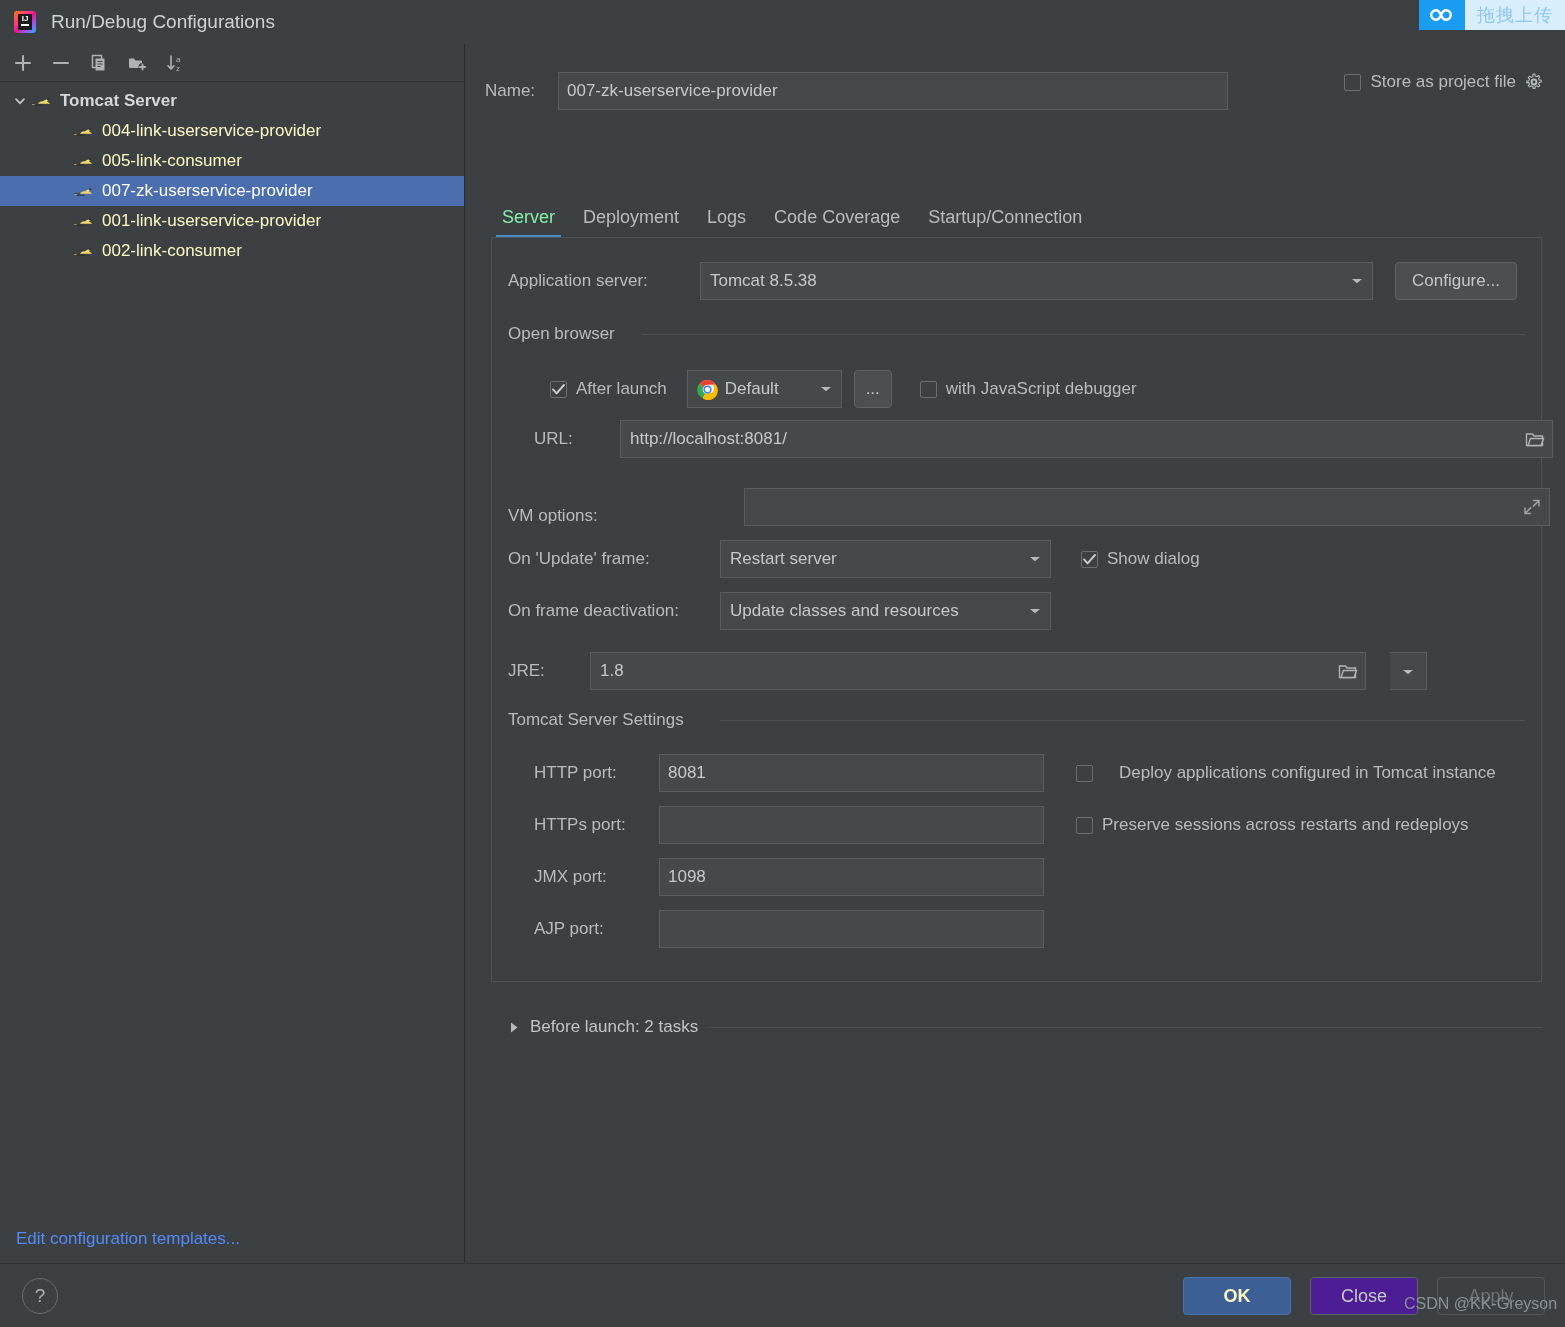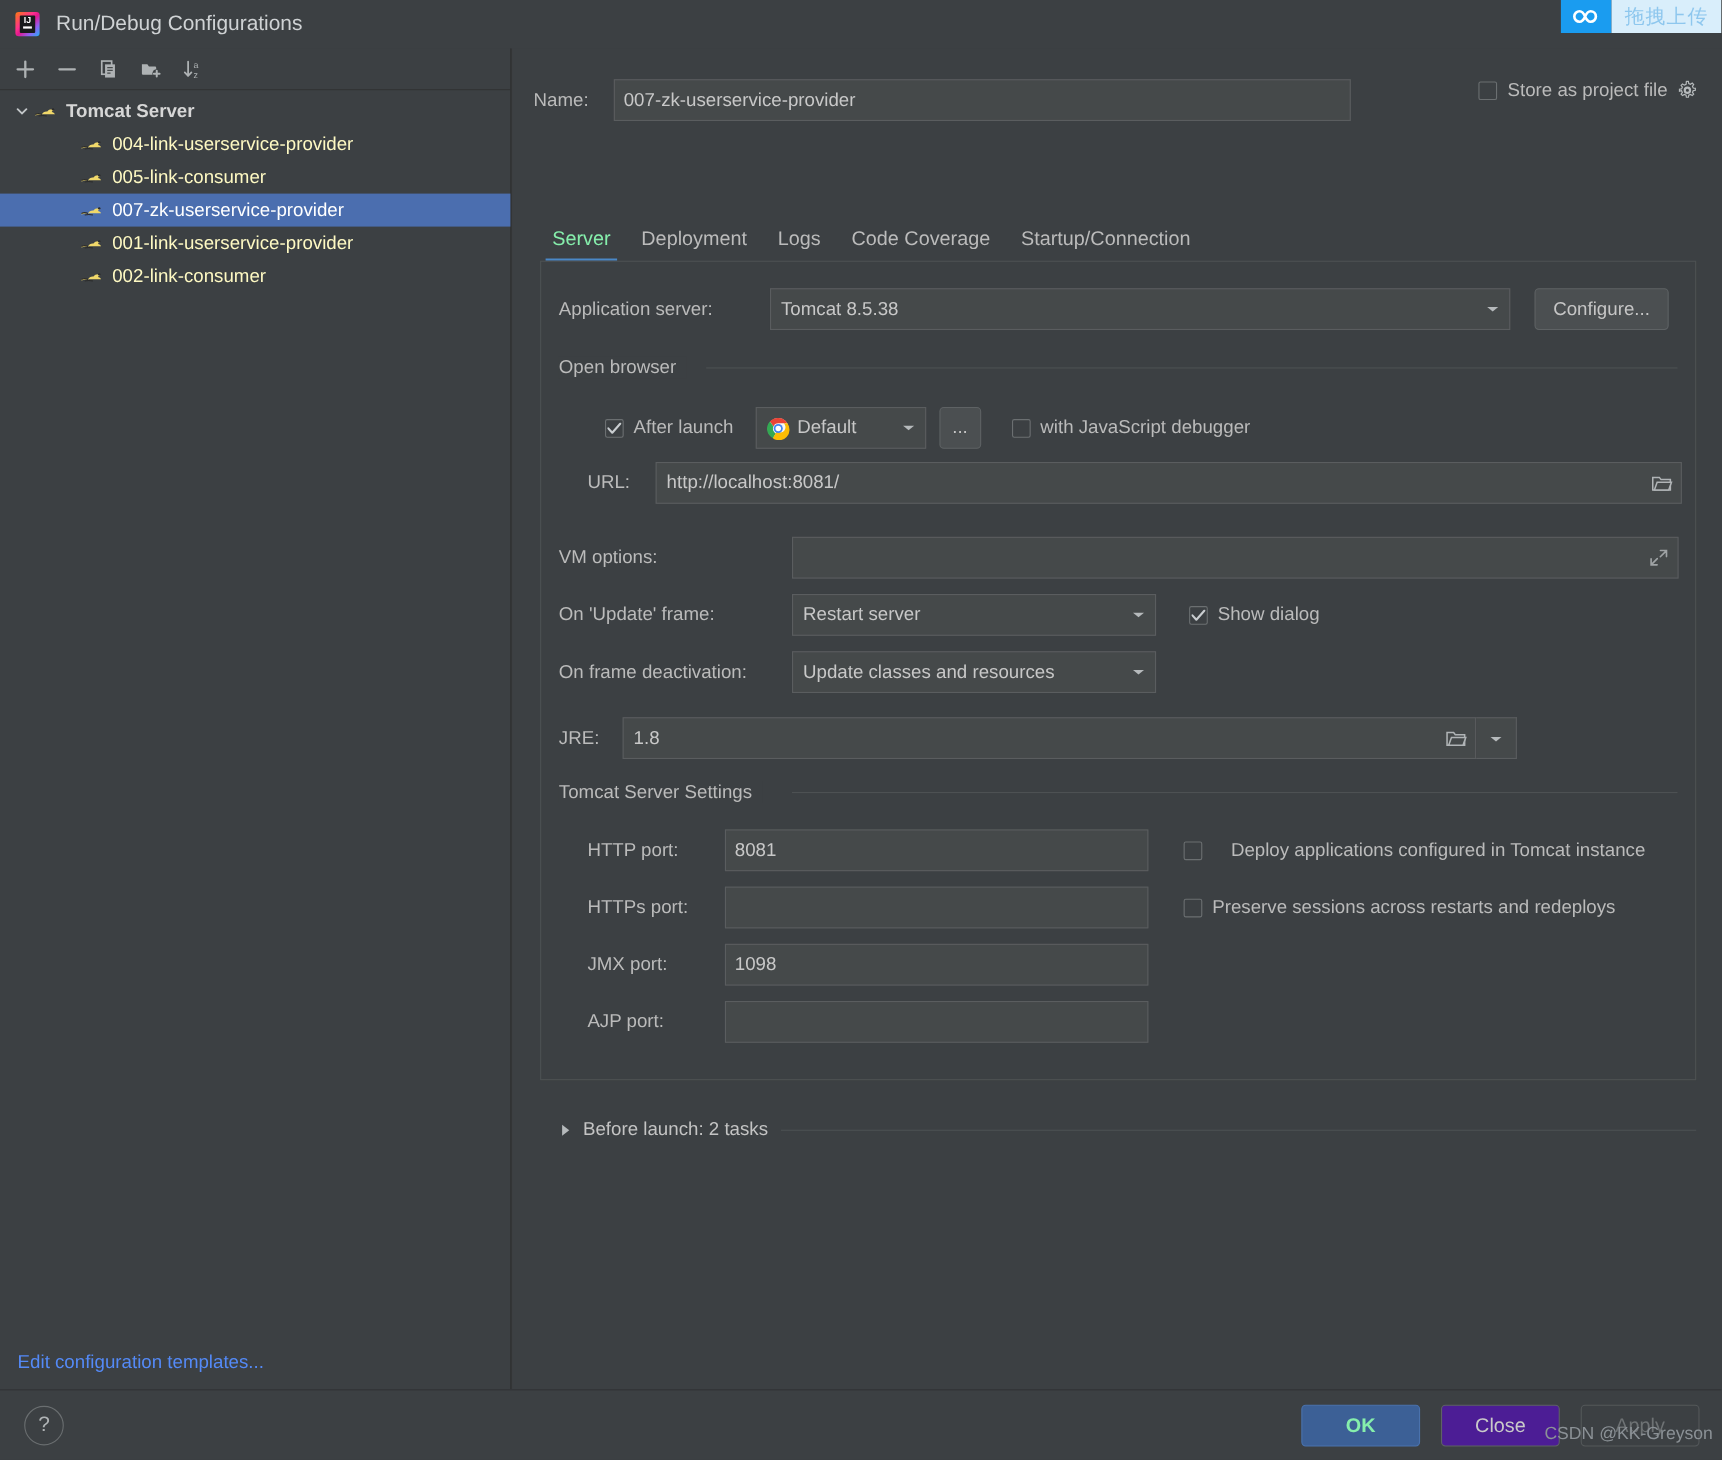--- a/index.html
+++ b/index.html
@@ -153,21 +153,21 @@
   .gbox-title {
     position:absolute; font-size:17px; color:#bbbbbb; background:#3c4043;
     padding-right:9px; z-index:2;
   }
   .gbox-line {
     position:absolute; height:1px; background:#4d5153;
   }
 
   .fieldbox {
     background:#45494a; border:1px solid #5a5d5f; height:38px;
-    display:flex; align-items:center; color:#c8c8c8; font-size:17px;
+    display:flex; align-items:center; color:#c8c8c8; font-size:17px;margin-left:24px;
   }
   .fieldbox .txt { padding-left:9px; flex:1; white-space:nowrap; overflow:hidden; }
   .fieldbox .tool { width:34px; display:flex; align-items:center; justify-content:center; cursor:pointer; }
 
   
   #before-launch {
     position:absolute; left:25px; top:960px; width:1051px; height:46px; display:flex; align-items:center;
   }
   #before-launch .tri { margin-left:18px; margin-right:10px; display:flex; }
   #bl-label { font-size:17px; color:#c4c4c4; white-space:nowrap; }
@@ -177,21 +177,21 @@
   #help-btn {
     position:absolute; left:22px; top:14px; width:36px; height:36px; border-radius:50%;
     border:1px solid #6a6e70; color:#b0b4b6; font-size:19px; display:flex;
     align-items:center; justify-content:center; cursor:pointer; background:#41454700;
   }
   .fbtn {
     position:absolute; top:13px; height:38px; width:108px; border-radius:4px;
     display:flex; align-items:center; justify-content:center; font-size:18px;
     cursor:pointer; font-weight:bold;
   }
-  #ok-btn { left:1183px; background:#3c6096; border:1px solid #4a72ad; color:#86efac; }
+  #ok-btn { left:1183px; background:#3c6096; border:1px solid #4a72ad; color:#fef9c3; }
   #close-btn { left:1310px; background:#4c1d95; border:1px solid #5e6264; color:#c9c9c9; font-weight:normal; }
   #apply-btn { left:1437px; background:#41454700; border:1px solid #54585a; color:#6e7274; font-weight:normal; }
 
   #watermark {
     position:absolute; left:1404px; top:1295px; font-size:16px; color:#8b9196;
     white-space:nowrap; z-index:50;
   }
 </style>
 </head>
 <body>
@@ -419,21 +419,21 @@
         <span class="txt">http://localhost:8081/</span>
         <span class="tool">
           <svg width="20" height="17" viewBox="0 0 20 17">
             <path d="M1.5 3h6l1.5 2h8.5v9.5H1.5V3z" fill="none" stroke="#b0b4b6" stroke-width="1.4"></path>
             <path d="M3 14.5L5.5 7.5h13L16 14.5H3z" fill="#45494a" stroke="#b0b4b6" stroke-width="1.4"></path>
           </svg>
         </span>
       </div>
     </div>
 
-    <div class="row" style="left:16px; top:250px;">
+    <div class="row" style="left:16px; top:250px;align-items:flex-end;">
       <span class="lbl" style="width:212px;">VM options:</span>
       <div class="fieldbox" style="width:806px;">
         <span class="txt"></span>
         <span class="tool">
           <svg width="18" height="18" viewBox="0 0 18 18">
             <path d="M10.5 2.5H16v5.5M16 2.5l-5.6 5.6" fill="none" stroke="#9fa3a5" stroke-width="1.5" stroke-linecap="round"></path>
             <path d="M7.5 15.5H2V10M2 15.5l5.6-5.6" fill="none" stroke="#9fa3a5" stroke-width="1.5" stroke-linecap="round"></path>
           </svg>
         </span>
       </div>

